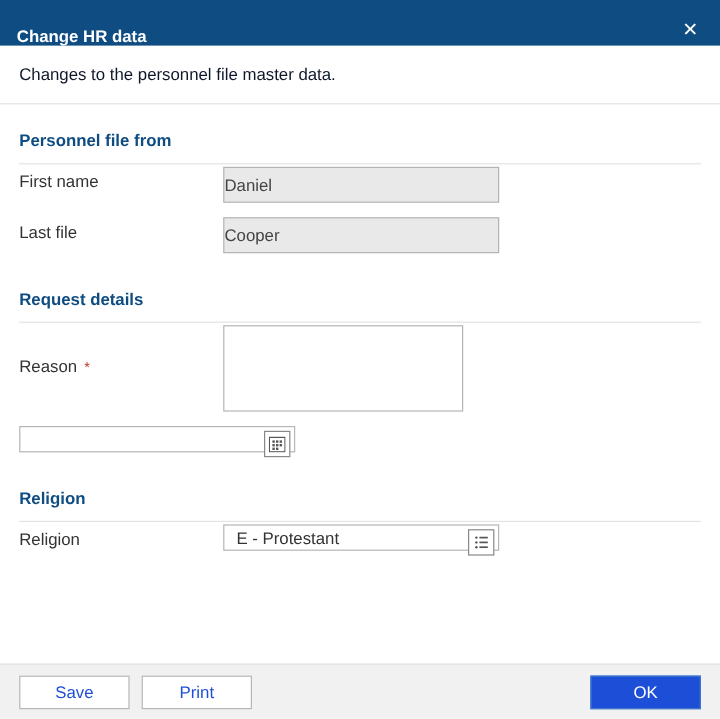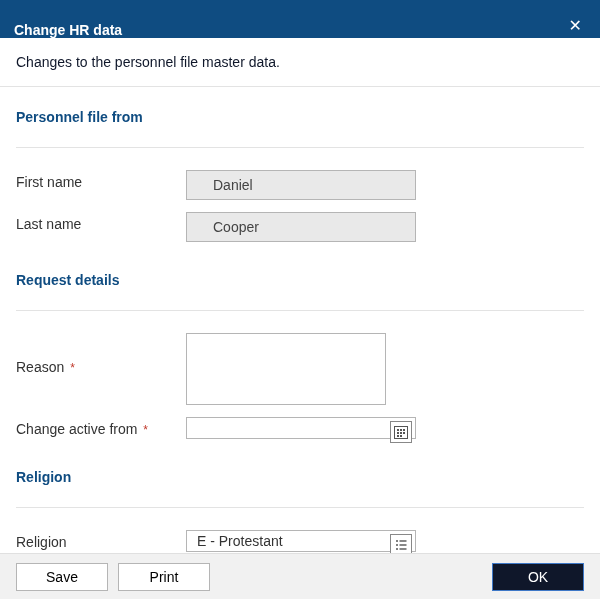--- a/index.html
+++ b/index.html
@@ -35,23 +35,23 @@
     border-bottom: 1px solid #e3e3e3;
     color: #0f172a;
   }
   .content {
     padding: 4px 16px 0 16px;
   }
   .section-header {
     color: #0f4c81;
     font-weight: 600;
     font-size: 14px;
-    padding: 18px 0 22px 0;
+    padding: 18px 0 11px 0;
     border-bottom: 1px solid #e3e3e3;
-    margin-bottom: 22px;
+    margin-bottom: 2px;
   }
   .form-row {
     display: flex;
     align-items: flex-start;
     margin-bottom: 12px;
   }
   .form-row.tall { align-items: flex-start; }
   .form-label {
     width: 170px;
     flex-shrink: 0;
@@ -61,21 +61,21 @@
   .req { color: #c0392b; font-size: 12px; margin-left: 2px; }
   .text-input, .textarea-input, .combo-input {
     border: 1px solid #b5b5b5;
     background: #fff;
     font-family: inherit;
     font-size: 14px;
     color: #333;
   }
   .text-input {
     height: 30px;
-    padding: 0 26px;
+    padding: 0 0;
     width: 230px;
   }
   .text-input.readonly {
     background: #e9e9e9;
     color: #444;
   }
   .textarea-input {
     width: 200px;
     height: 72px;
     padding: 6px 8px;
@@ -116,26 +116,26 @@
     gap: 10px;
   }
   .footer .spacer { flex: 1; }
   .btn {
     height: 28px;
     min-width: 92px;
     border: 1px solid #b5b5b5;
     background: #fff;
     font-family: inherit;
     font-size: 14px;
-    color: #000000;
+    color: #1d4ed8;
     cursor: pointer;
     padding: 0 14px;
   }
   .btn.primary {
-    background: #0f172a;
+    background: #1d4ed8;
     border-color: #3e78c7;
     color: #fff;
   }
 </style>
 </head>
 <body>
 
 <div class="titlebar">
   <span class="title">Change HR data</span>
   <span class="close">✕</span>
@@ -146,39 +146,35 @@
 <div class="content">
 
   <div class="section-header">Personnel file from</div>
 
   <div class="form-row">
     <div class="form-label">First name</div>
     <input class="text-input readonly" readonly="" value="Daniel" style="">
   </div>
 
   <div class="form-row">
-    <div class="form-label">Last name</div>
+    <div class="form-label">Last file</div>
     <input class="text-input readonly" readonly="" value="Cooper" style="">
   </div>
 
   <div class="section-header">Request details</div>
 
   <div class="form-row tall">
     <div class="form-label" style="padding-top:26px;">
       <span>Reason</span>
       <span class="req">*</span>
     </div>
     <textarea class="textarea-input" style=""></textarea>
   </div>
 
   <div class="form-row">
-    <div class="form-label">
-      <span>Change active from</span>
-      <span class="req">*</span>
-    </div>
     <div class="combo-wrap">
       <input class="combo-input" value="" style="">
       <div class="combo-icon">
         <svg width="14" height="14" viewBox="0 0 14 14">
           <rect x="0.5" y="1.5" width="13" height="12" fill="none" stroke="#555" stroke-width="1"></rect>
           <rect x="3" y="4" width="2" height="2" fill="#555"></rect>
           <rect x="6" y="4" width="2" height="2" fill="#555"></rect>
           <rect x="9" y="4" width="2" height="2" fill="#555"></rect>
           <rect x="3" y="7" width="2" height="2" fill="#555"></rect>
           <rect x="6" y="7" width="2" height="2" fill="#555"></rect>

